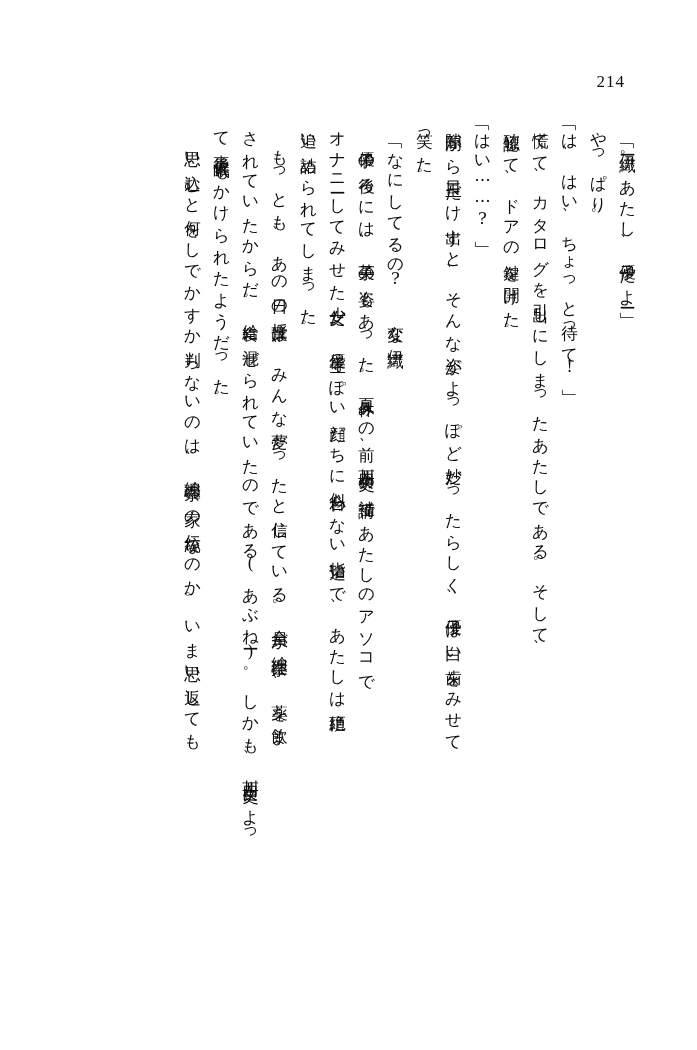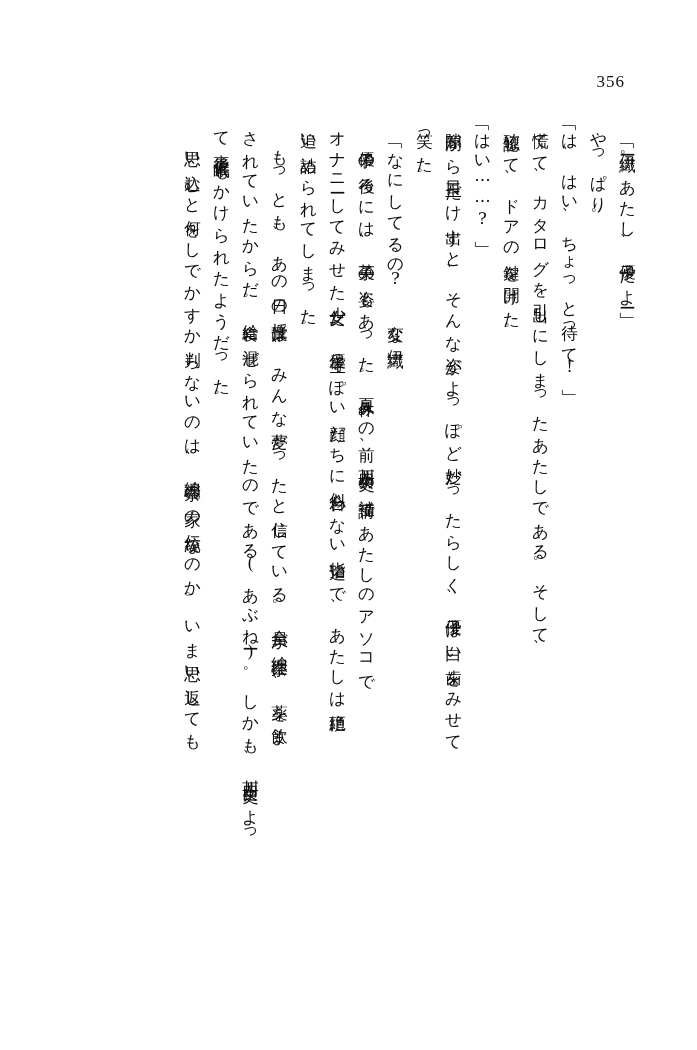--- a/index.html
+++ b/index.html
@@ -53,21 +53,21 @@
     font-weight: 500;
   }
   .line.indent {
     padding-top: 18px;
   }
 </style>
 </head>
 <body>
 
 <div class="page">
-  <div class="page-number">356</div>
+  <div class="page-number">214</div>
   <div class="body-text">
     <div class="line indent">「伊織ー。あたし、優子だよー」</div>
     <div class="line">やっぱり。</div>
     <div class="line">「は、はい、ちょっと待って!」</div>
     <div class="line">慌てて、カタログを引出しにしまったあたしである。そして、</div>
     <div class="line">確認して、ドアの鍵を開けた。</div>
     <div class="line">「はい……?」</div>
     <div class="line">隙間から目玉だけ出すと、そんな姿がよっぽど妙だったらしく、優子は白い歯をみせて</div>
     <div class="line">笑った。</div>
     <div class="line indent">「なにしてるの? 変な伊織」</div>

